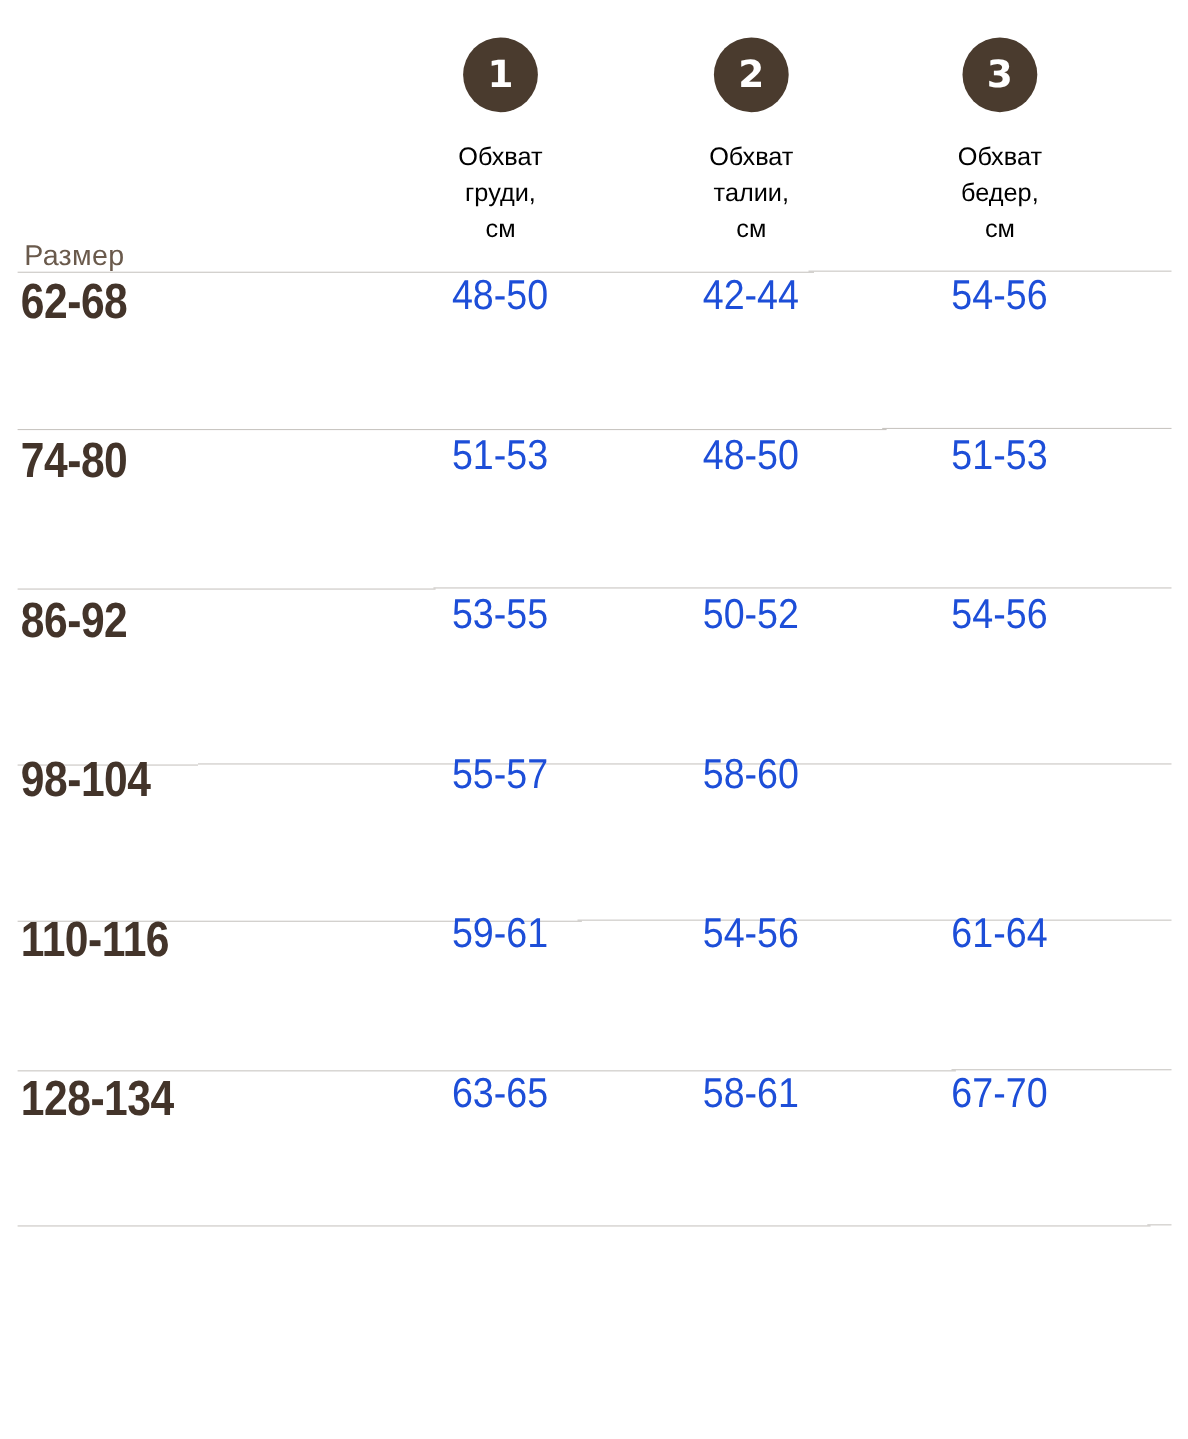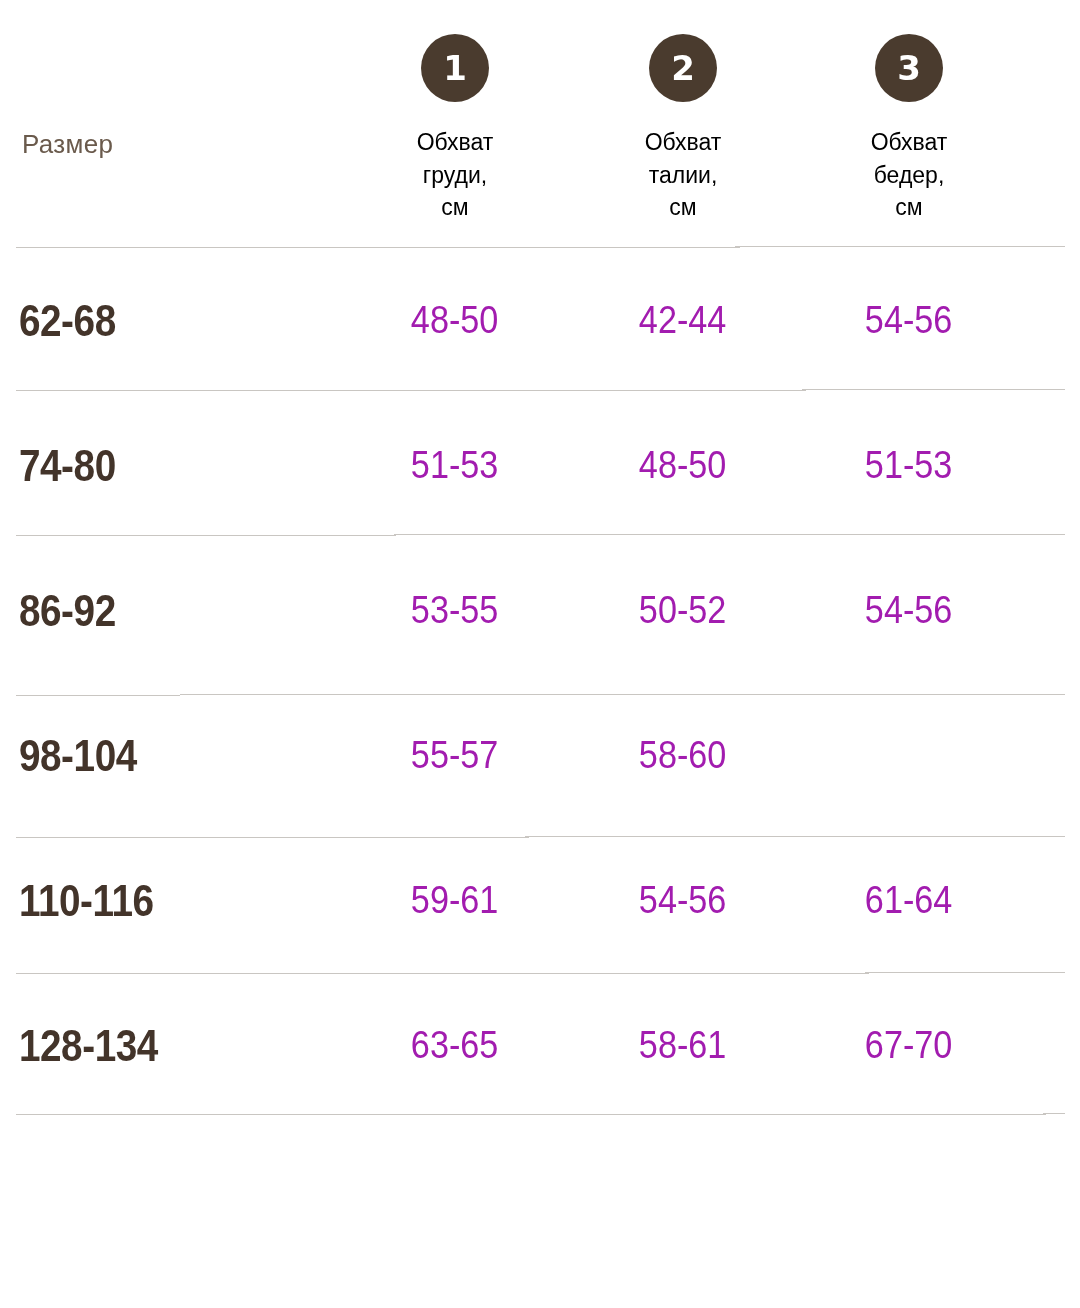--- a/index.html
+++ b/index.html
@@ -39,21 +39,20 @@
   .col-size   { width: 340px; padding-left: 22px; }
   .col-m1     { width: 230px; }
   .col-m2     { width: 226px; }
   .col-m3     { width: 226px; }
 
   .header-size-label {
     font-size: 26px;
     font-weight: 300;
     letter-spacing: 0.3px;
     color: #6a5a4c;
-    padding-bottom: 88px;
     white-space: nowrap;
   }
 
   .header-metric {
     display: flex;
     flex-direction: column;
     align-items: center;
     padding-bottom: 24px;
   }
 
@@ -94,21 +93,20 @@
     position: absolute;
     height: 1px;
     background: #c9c6c2;
   }
   .divider .seg-a { left: 16px; top: 1px; }
   .divider .seg-b { top: 0px; right: 15px; }
 
   
   .row {
     display: flex;
-    align-items: center;
     height: 145px;
   }
 
   .cell-size {
     width: 340px;
     padding-left: 22px;
     box-sizing: border-box;
     font-size: 45px;
     font-weight: 700;
     letter-spacing: -0.5px;
@@ -117,21 +115,21 @@
     transform: scaleX(0.86);
     transform-origin: left center;
     white-space: nowrap;
   }
 
   .cell-val {
     box-sizing: border-box;
     text-align: center;
     font-size: 38px;
     font-weight: 400;
-    color: #a21caf;
+    color: #1d4ed8;
     font-family: "Liberation Sans Narrow", "Liberation Sans", sans-serif;
     white-space: nowrap;
   }
   .cell-v1 { width: 230px; }
   .cell-v2 { width: 226px; text-decoration: underline; }
   .cell-v3 { width: 226px; }
 
   .cell-val span {
     display: inline-block;
     transform: scaleX(0.90);

